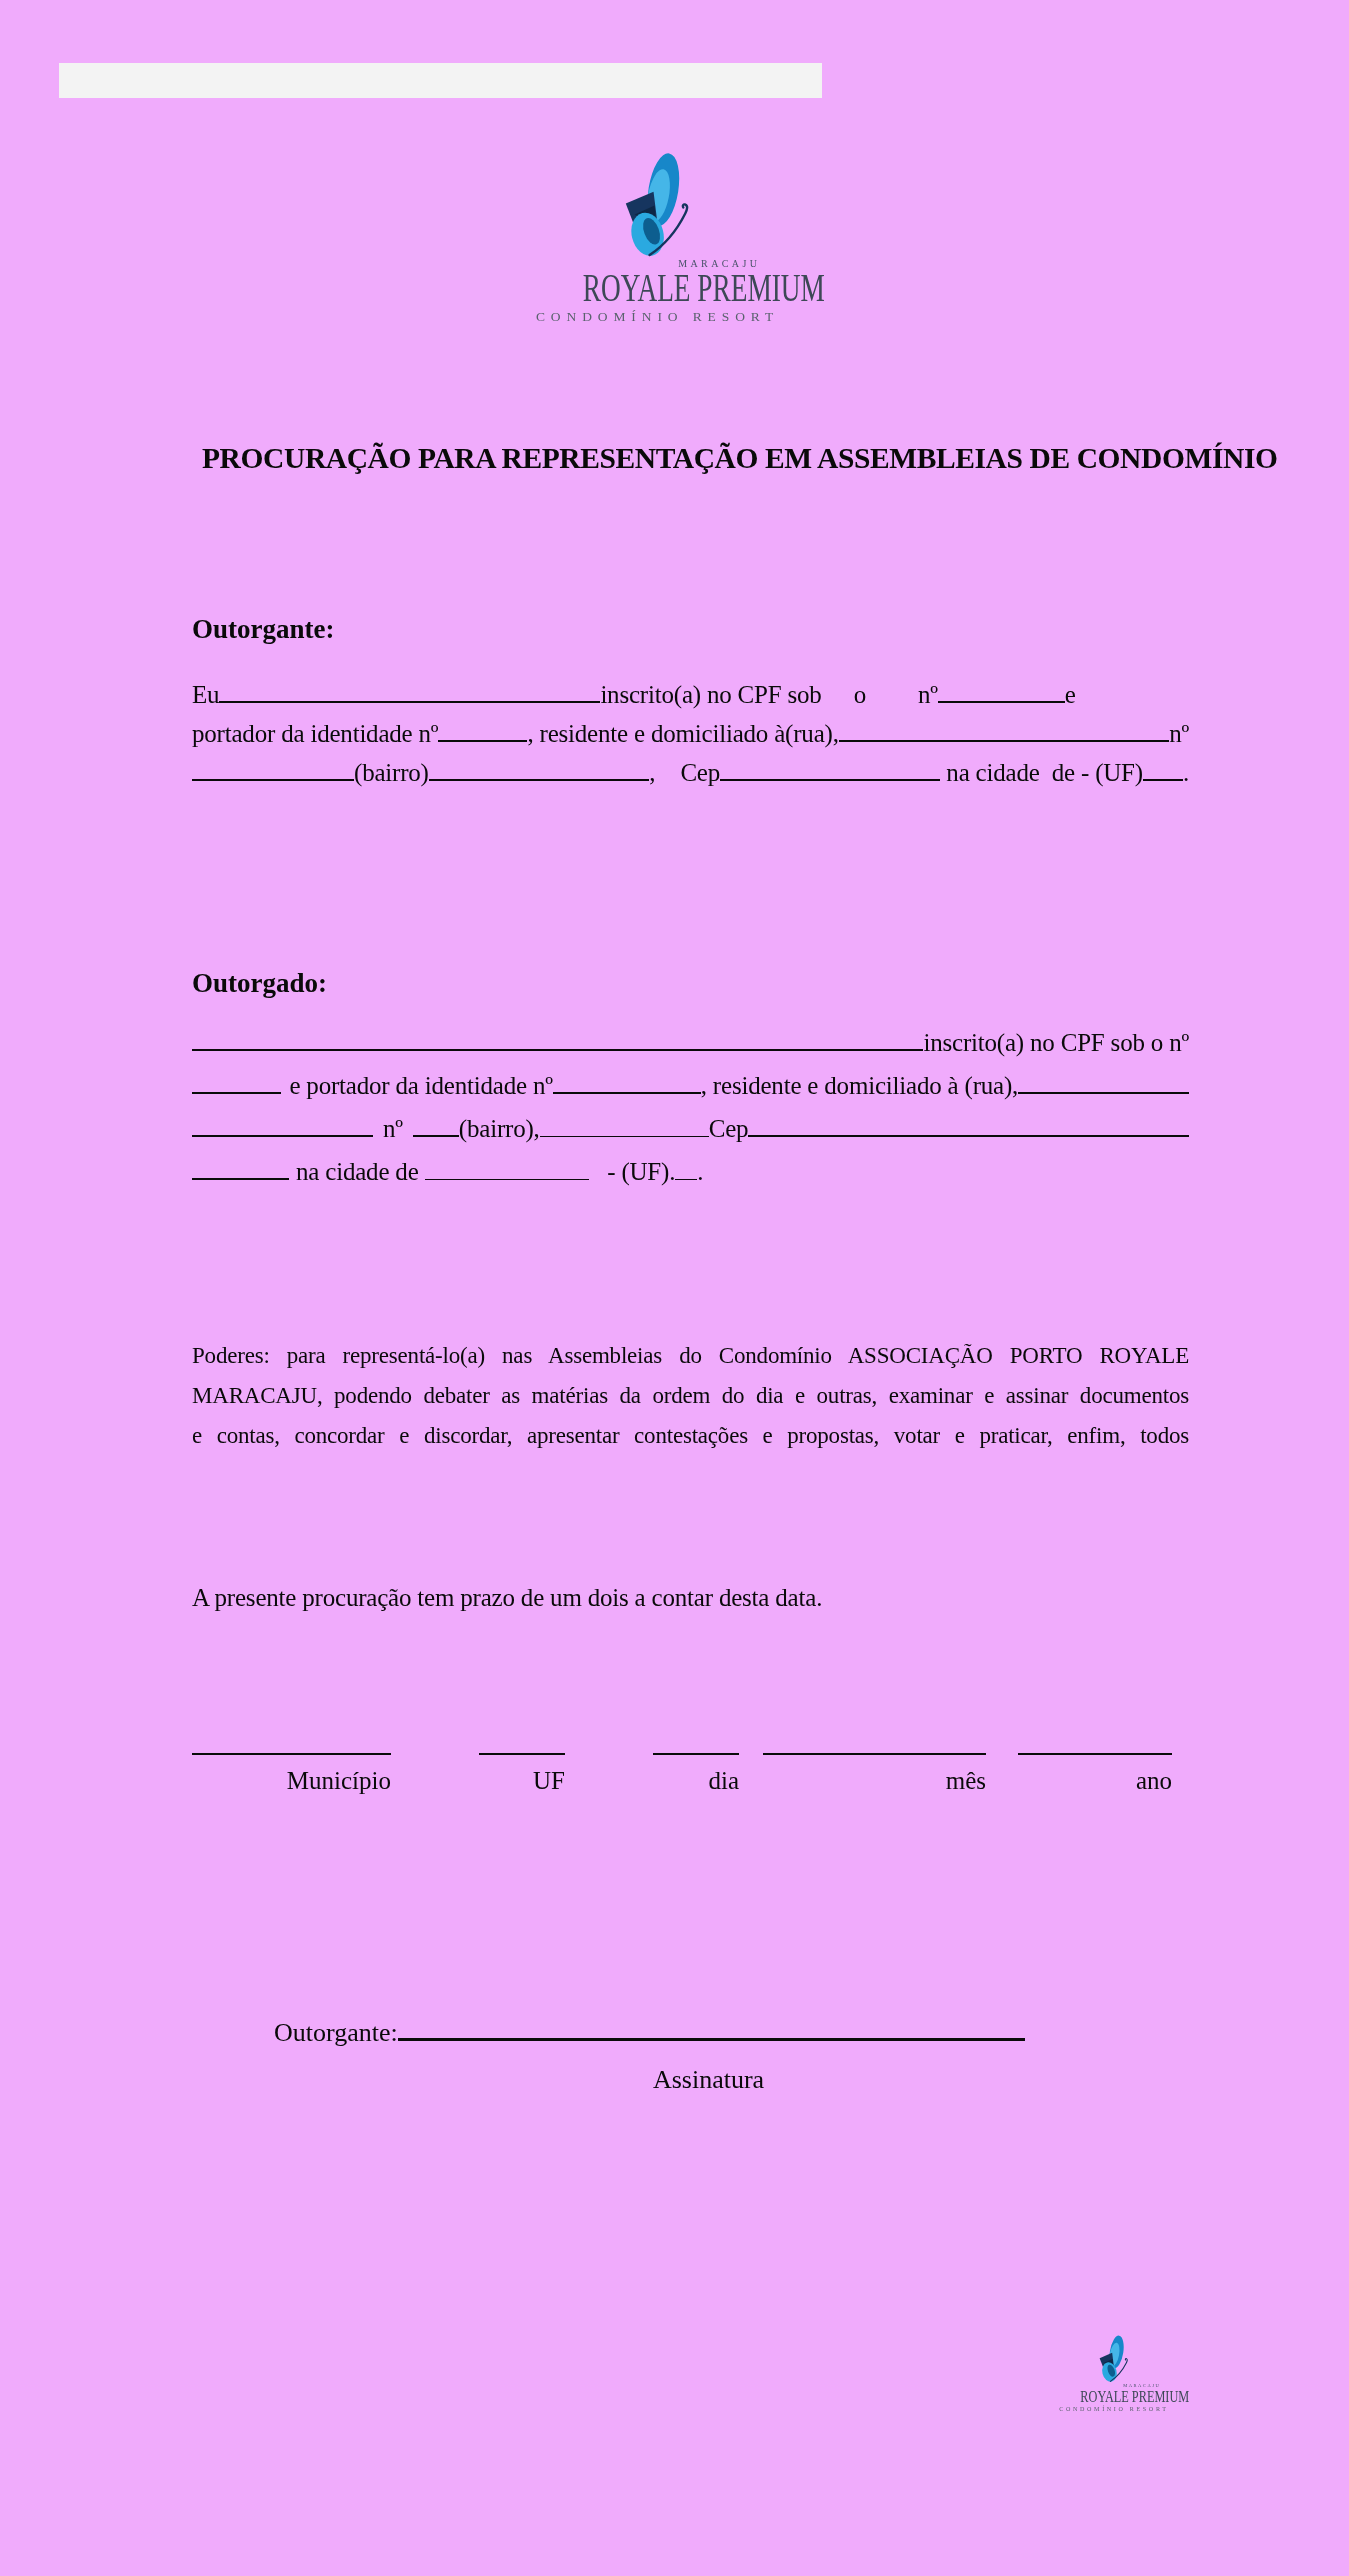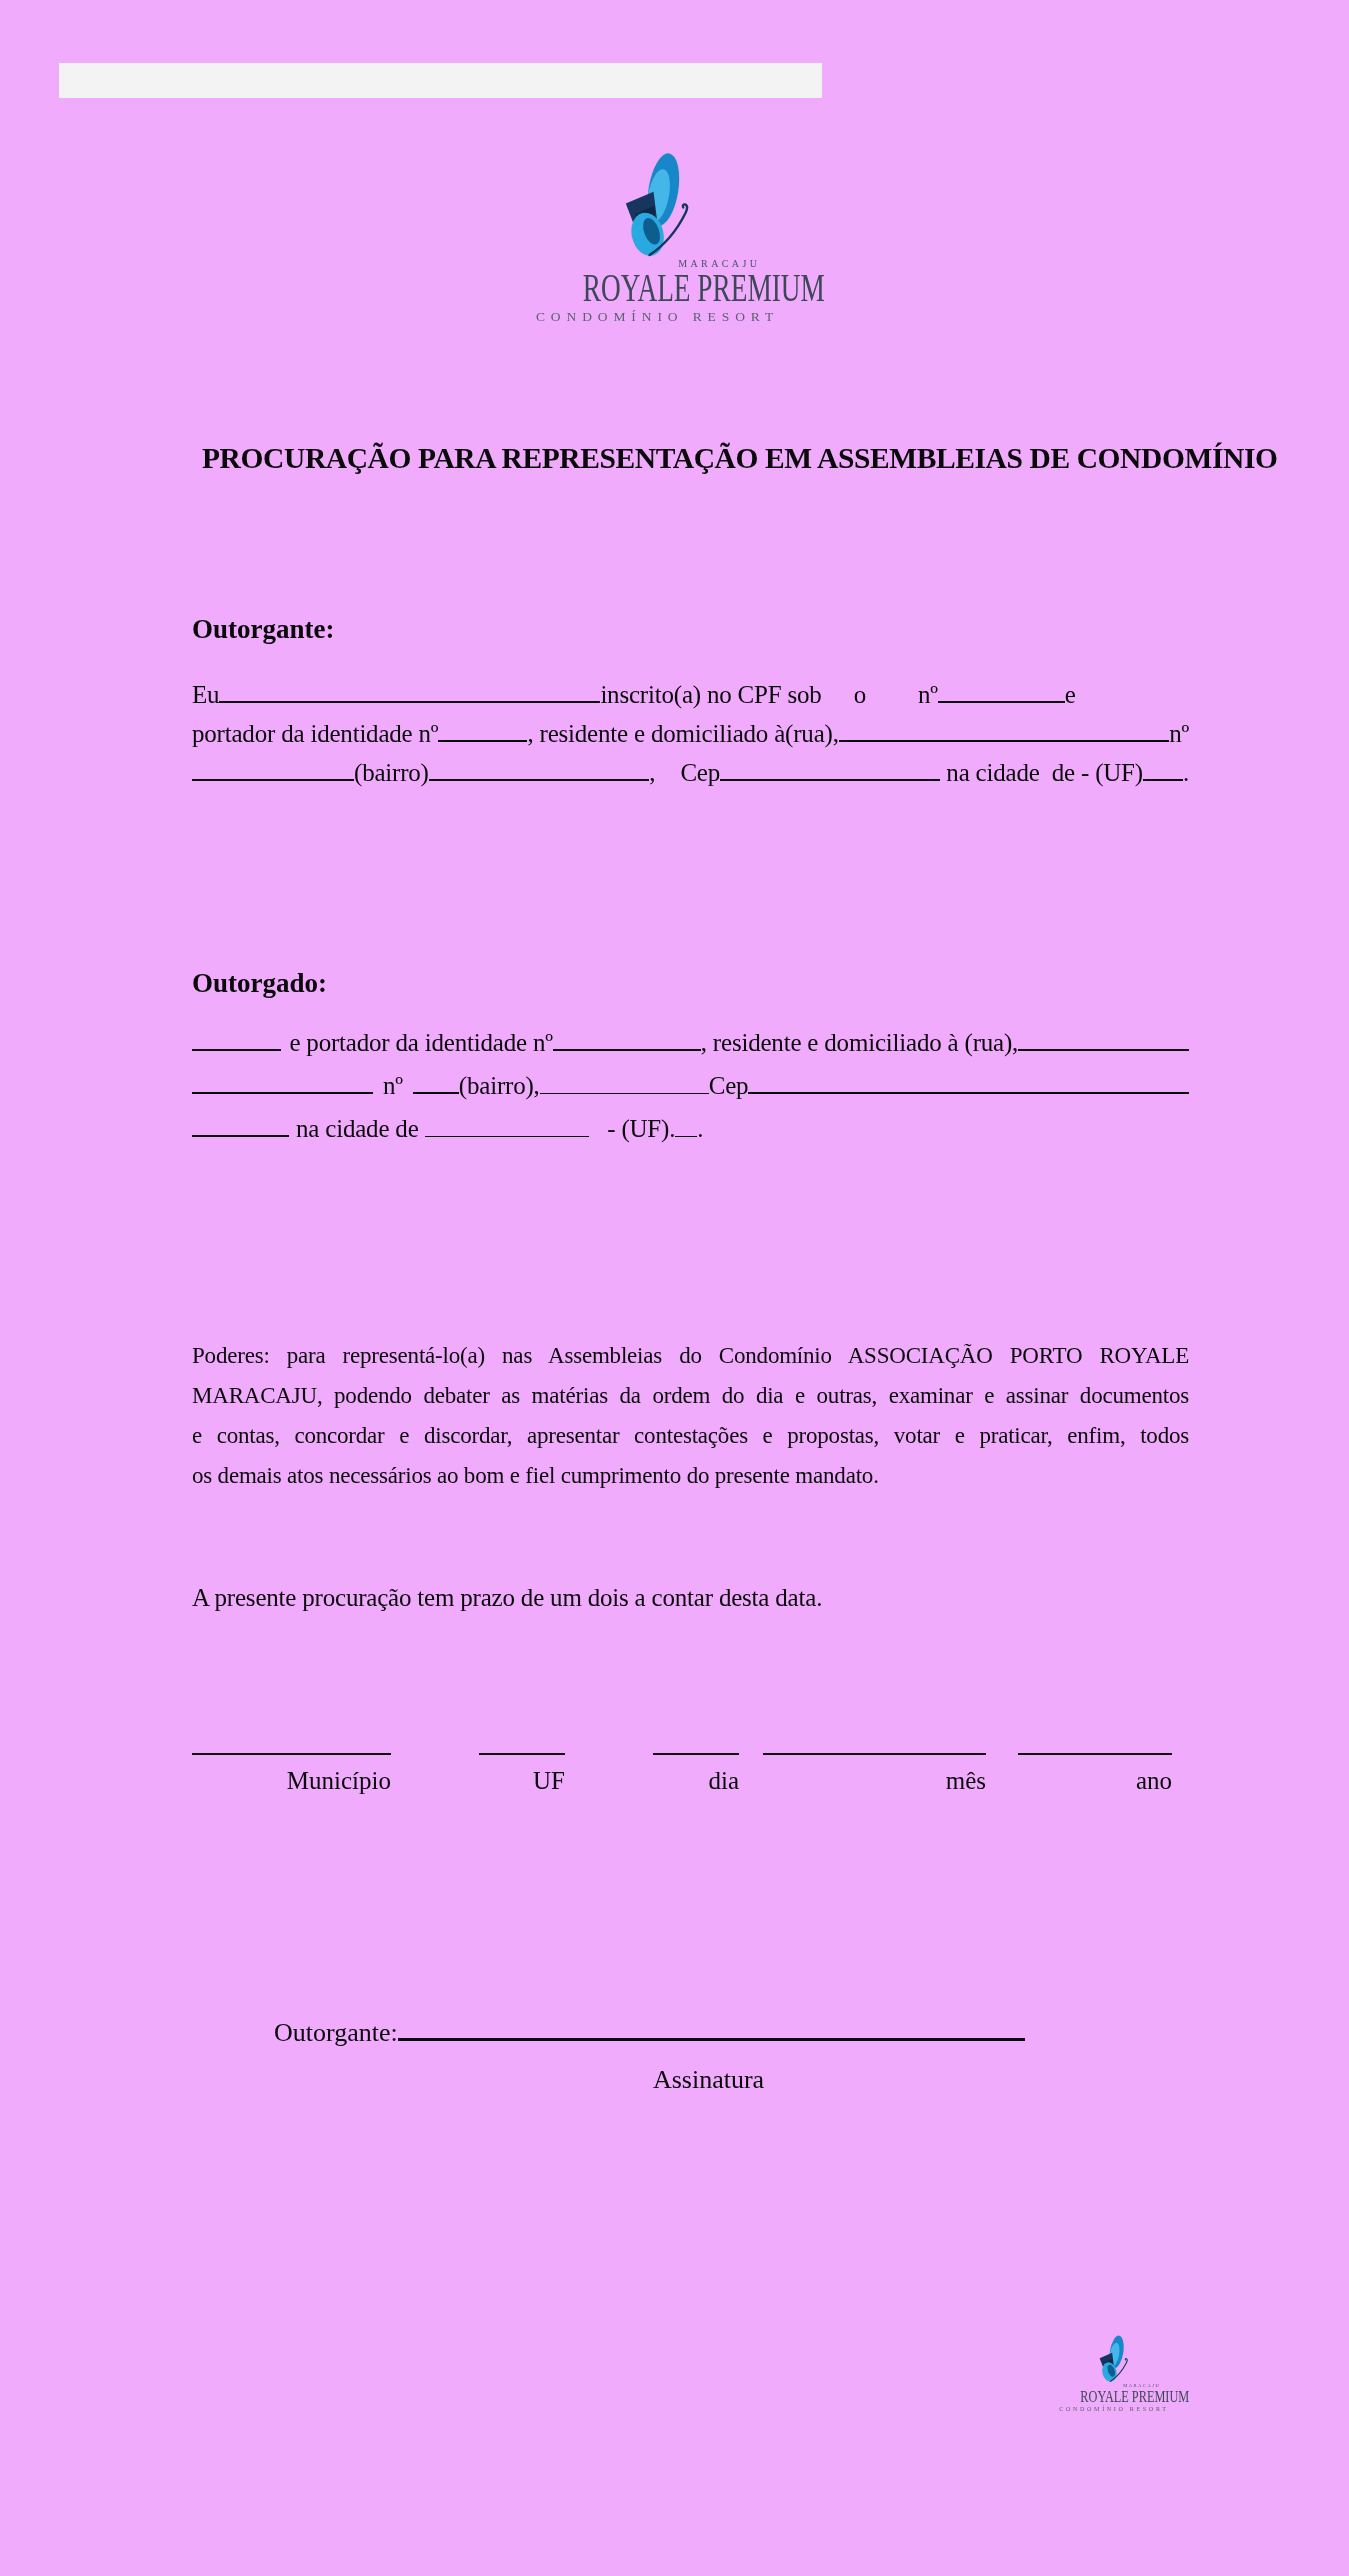--- a/index.html
+++ b/index.html
@@ -113,20 +113,24 @@
         <span class="blank g" style="width: 159px;"></span>
         <span class="t" style="margin-left: 6.7px;">na cidade  de - (UF)</span>
         <span class="blank" style="width: 40px;"></span>
         <span class="t">.</span>
       </div>
     </div>
 
   <div class="sec-heading h-outorgado">Outorgado:</div>
   <div class="fill-lines lines-outorgado">
       <div class="fill-row">
+        <span class="blank g" style="width: 658px;"></span>
+        <span class="t">inscrito(a) no CPF sob o nº</span>
+      </div>
+      <div class="fill-row">
         <span class="blank" style="width: 89px;"></span>
         <span class="t" style="margin-left: 8.4px;">e portador da identidade nº</span>
         <span class="blank" style="width: 148px;"></span>
         <span class="t">, residente e domiciliado à (rua),</span>
         <span class="blank g" style="width: 101px;"></span>
       </div>
       <div class="fill-row">
         <span class="blank" style="width: 181px;"></span>
         <span class="t" style="margin-left: 10px; margin-right: 10px;">nº</span>
         <span class="blank" style="width: 46px;"></span>
@@ -142,21 +146,20 @@
         <span class="t" style="margin-left: 18px;">- (UF).</span>
         <span class="blank thin" style="width: 22px;"></span>
         <span class="t">.</span>
       </div>
     </div>
 
   <div class="poderes">
       <div class="jline">Poderes: para representá-lo(a) nas Assembleias do Condomínio ASSOCIAÇÃO PORTO ROYALE</div>
       <div class="jline">MARACAJU, podendo debater as matérias da ordem do dia e outras, examinar e assinar documentos</div>
       <div class="jline">e contas, concordar e discordar, apresentar contestações e propostas, votar e praticar, enfim, todos</div>
-      <div class="jline noj">os demais atos necessários ao bom e fiel cumprimento do presente mandato.</div>
     </div>
 
   <div class="prazo">A presente procuração tem prazo de um dois a contar desta data.</div>
 
   <div class="date-col dc1">
     <div class="date-line"></div>
     <div class="date-label">Município</div>
   </div>
   <div class="date-col dc2">
     <div class="date-line"></div>

